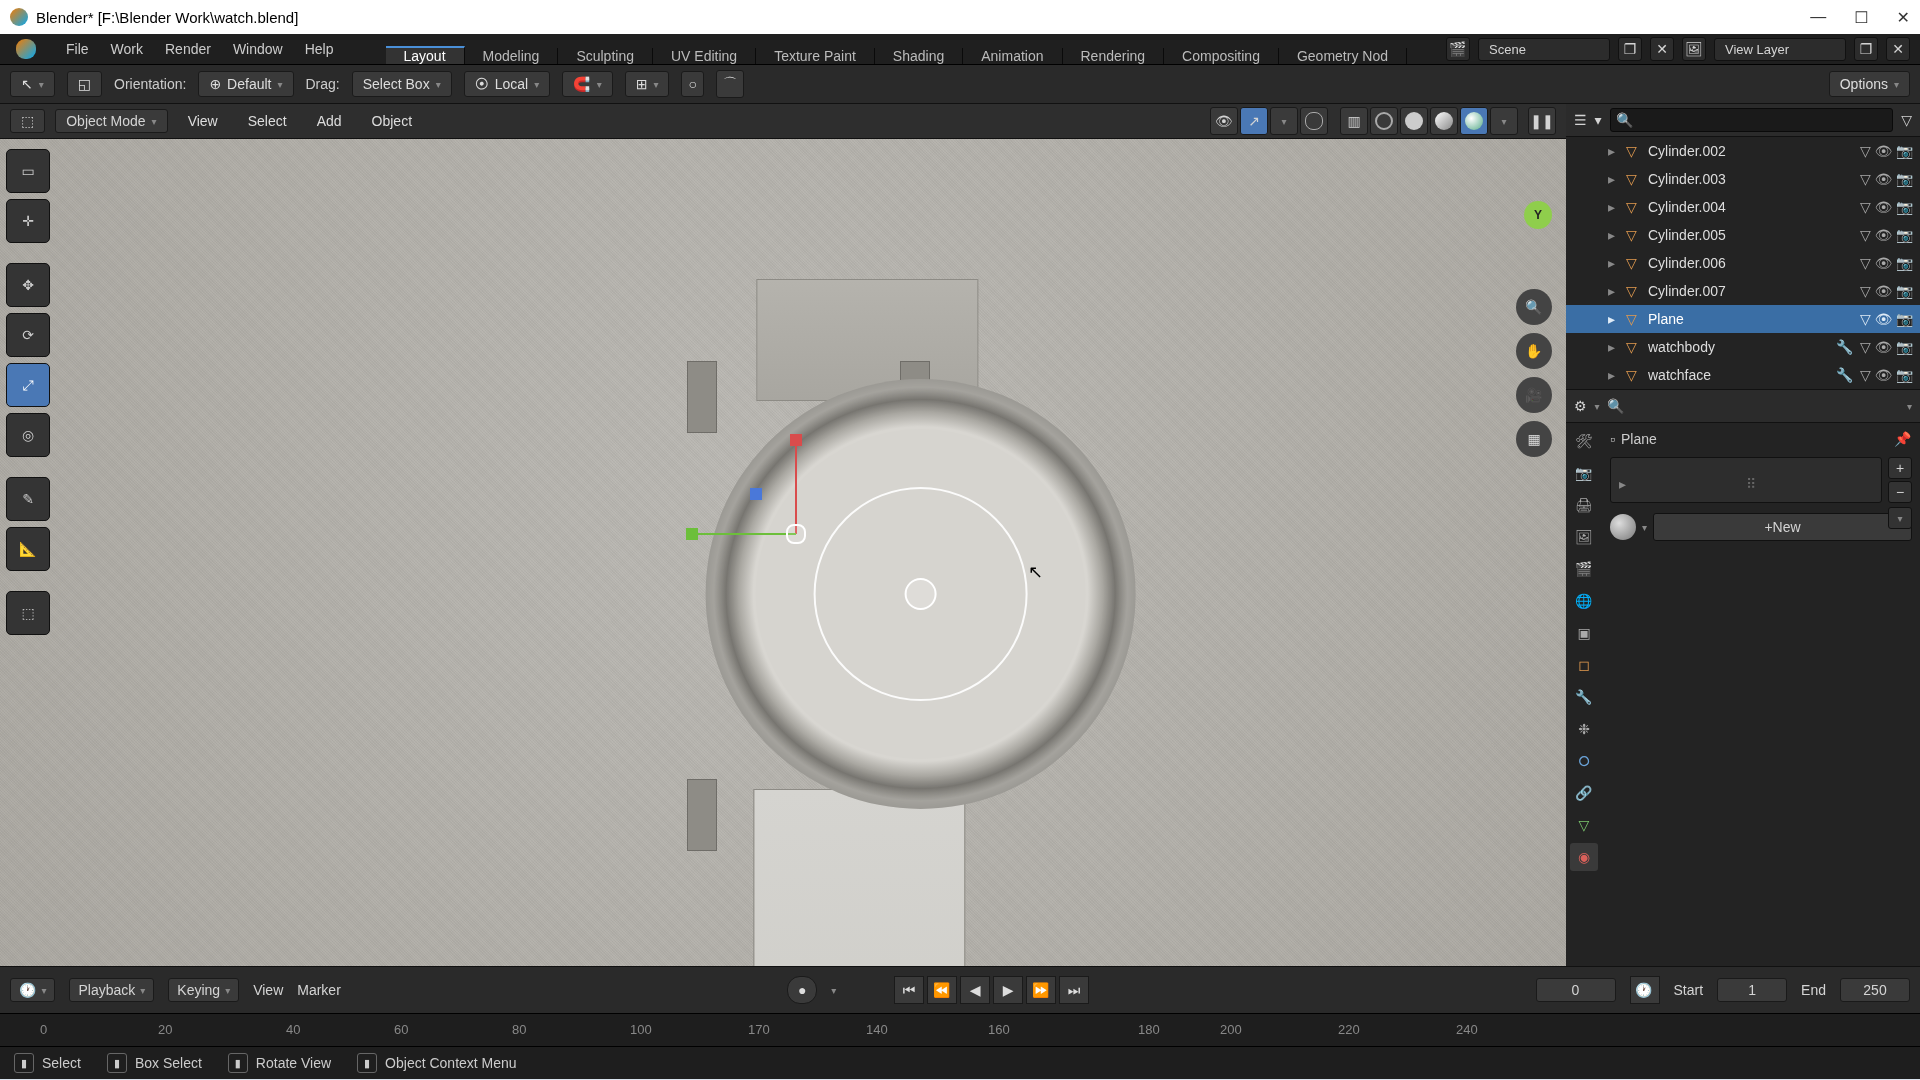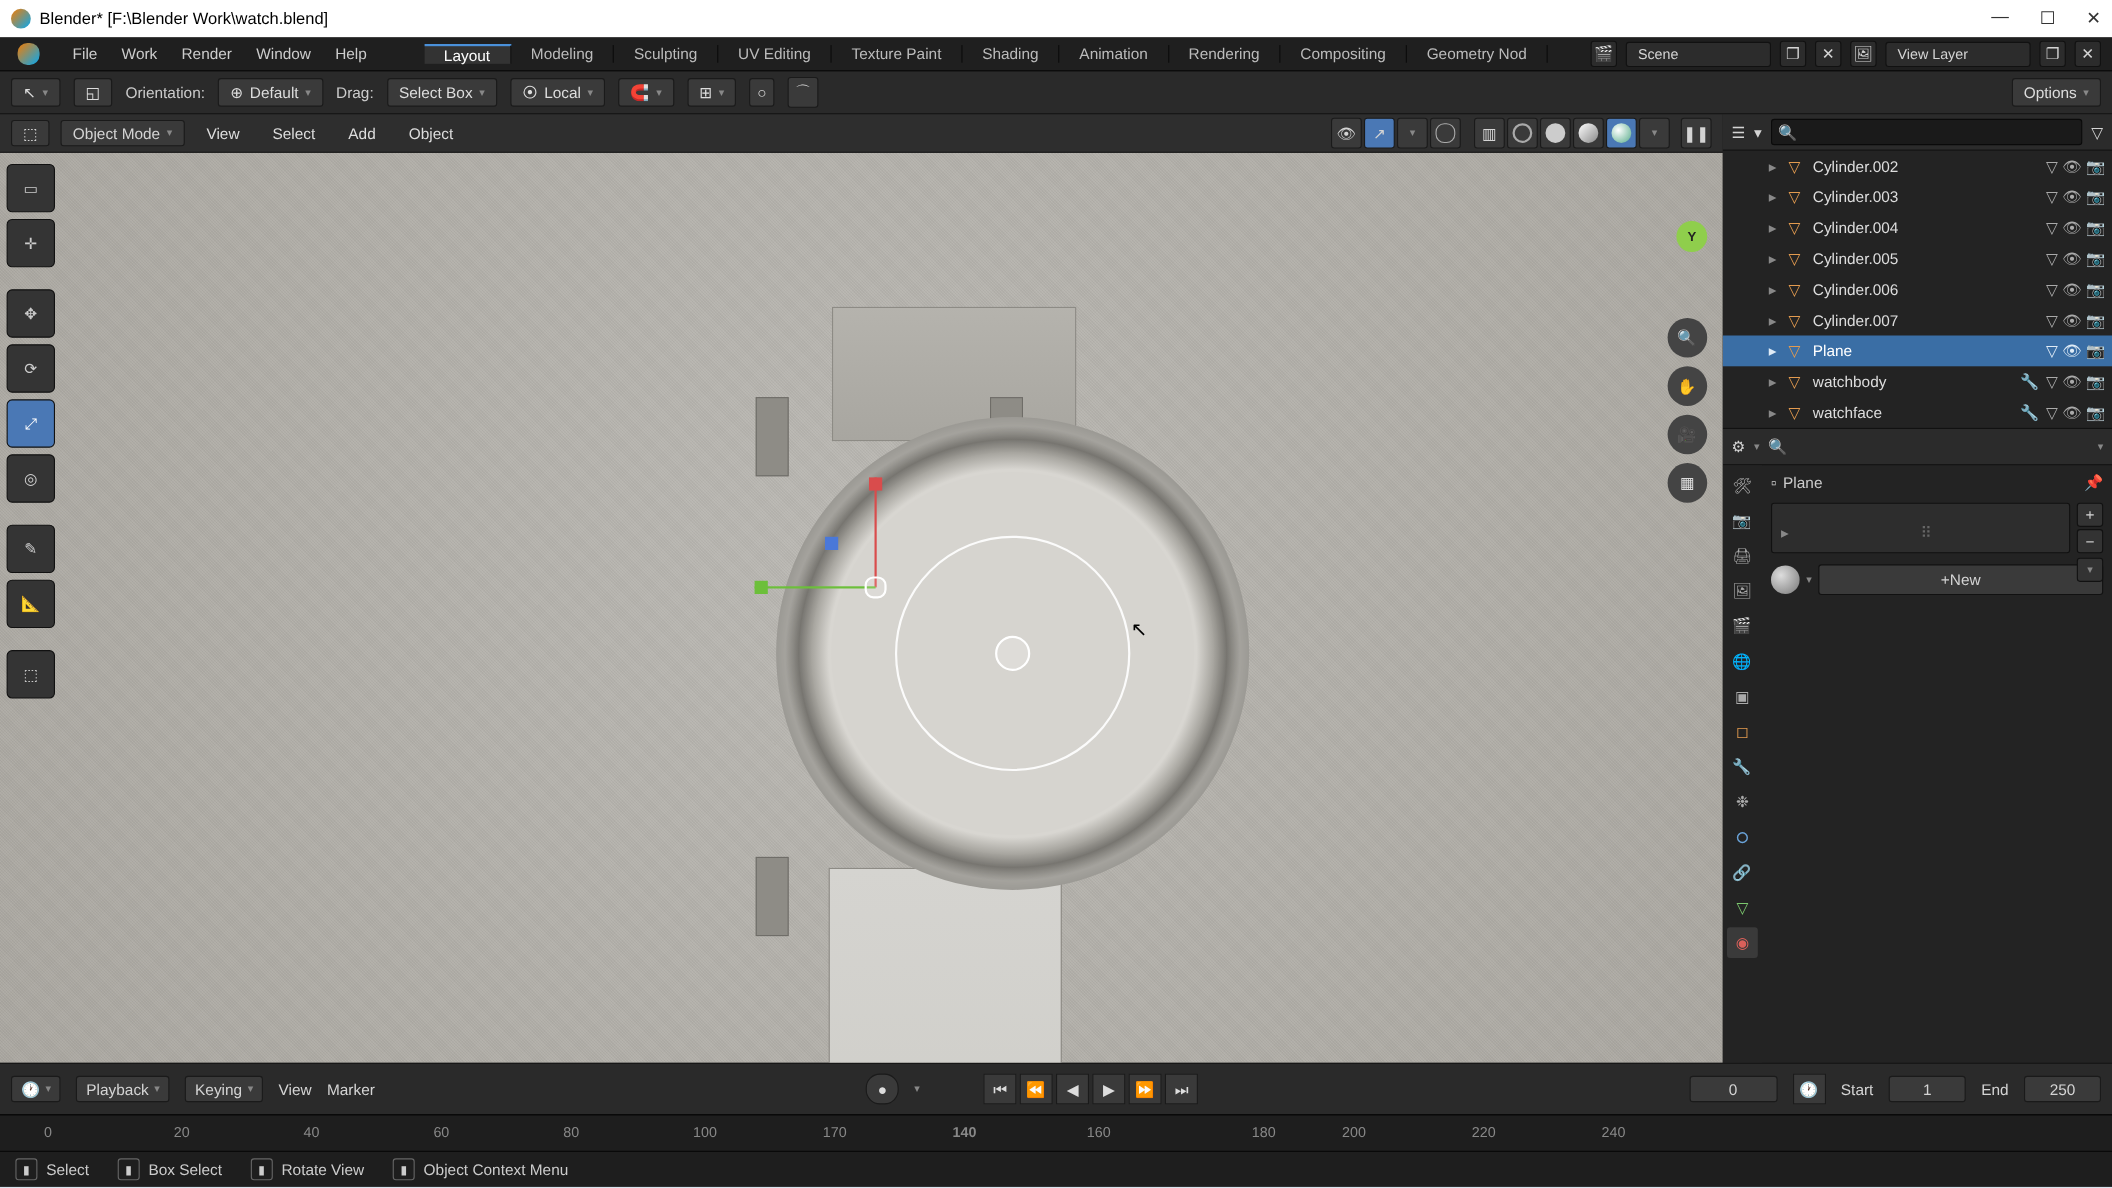--- a/index.html
+++ b/index.html
@@ -6,21 +6,21 @@
 
 .titlebar{height:34px;background:#fff;color:#000;display:flex;align-items:center;padding:0 10px;justify-content:space-between}
 .titlebar .title{font-size:15px}
 .titlebar .icons{display:flex;gap:28px;font-size:16px;color:#333}
 .titlebar .icons span{cursor:default}
 .app-icon{width:18px;height:18px;border-radius:9px;background:linear-gradient(135deg,#f57c00,#03a9f4);margin-right:8px}
 
 .topmenu{height:30px;background:#1f1f1f;display:flex;align-items:center;border-bottom:1px solid #000}
 .topmenu .left{display:flex;align-items:center;gap:22px;padding:0 16px}
 .topmenu .left span{color:#ccc;cursor:pointer}
-.topmenu .tabs{display:flex;align-items:center;margin-left:36px;height:100%}
+.topmenu .tabs{display:flex;align-items:flex-end;margin-left:36px;height:100%}
 .topmenu .tab{padding:0 18px;display:flex;align-items:center;color:#bbb;cursor:pointer;border-right:1px solid #0a0a0a}
 .topmenu .tab.active{background:#333;color:#fff;border-top:2px solid #4a90d9}
 .topmenu .right{margin-left:auto;display:flex;align-items:center;gap:8px;padding-right:10px}
 .topmenu .right .field{background:#2c2c2c;border:1px solid #111;padding:3px 10px;border-radius:3px;font-size:13px;min-width:110px}
 .topmenu .right .icbtn{width:22px;height:22px;background:#2c2c2c;border:1px solid #111;border-radius:3px;display:flex;align-items:center;justify-content:center}
 
 .toolhdr{height:38px;background:#2a2a2a;display:flex;align-items:center;gap:12px;padding:0 10px;border-bottom:1px solid #111}
 .toolhdr .btn{background:#3a3a3a;border:1px solid #1a1a1a;padding:4px 10px;border-radius:3px;display:flex;align-items:center;gap:6px;color:#ddd}
 .toolhdr .lbl{color:#ccc}
 .toolhdr .spacer{flex:1}
@@ -478,26 +478,26 @@
   <div class="num">0</div>
   <div class="pb">🕐</div>
   <span>Start</span>
   <div class="num" style="min-width:40px">1</div>
   <span>End</span>
   <div class="num" style="min-width:40px">250</div>
 </div>
 <div class="ruler" id="ruler">
     <span class="tick" style="left: 40px;">0</span>
     <span class="tick" style="left: 158px;">20</span>
-    <span class="tick" style="left: 276px;">40</span>
+    <span class="tick" style="left: 286px;">40</span>
     <span class="tick" style="left: 394px;">60</span>
     <span class="tick" style="left: 512px;">80</span>
     <span class="tick" style="left: 630px;">100</span>
     <span class="tick" style="left: 748px;">170</span>
-    <span class="tick" style="left: 866px; font-weight: bold;">140</span>
+    <span class="tick" style="left: 866px;">140</span>
     <span class="tick" style="left: 988px;">160</span>
     <span class="tick" style="left: 1138px;">180</span>
     <span class="tick" style="left: 1220px;">200</span>
     <span class="tick" style="left: 1338px;">220</span>
     <span class="tick" style="left: 1456px;">240</span>
   </div>
 
 <div class="status">
   <div class="item">
       <div class="ic">▮</div>

